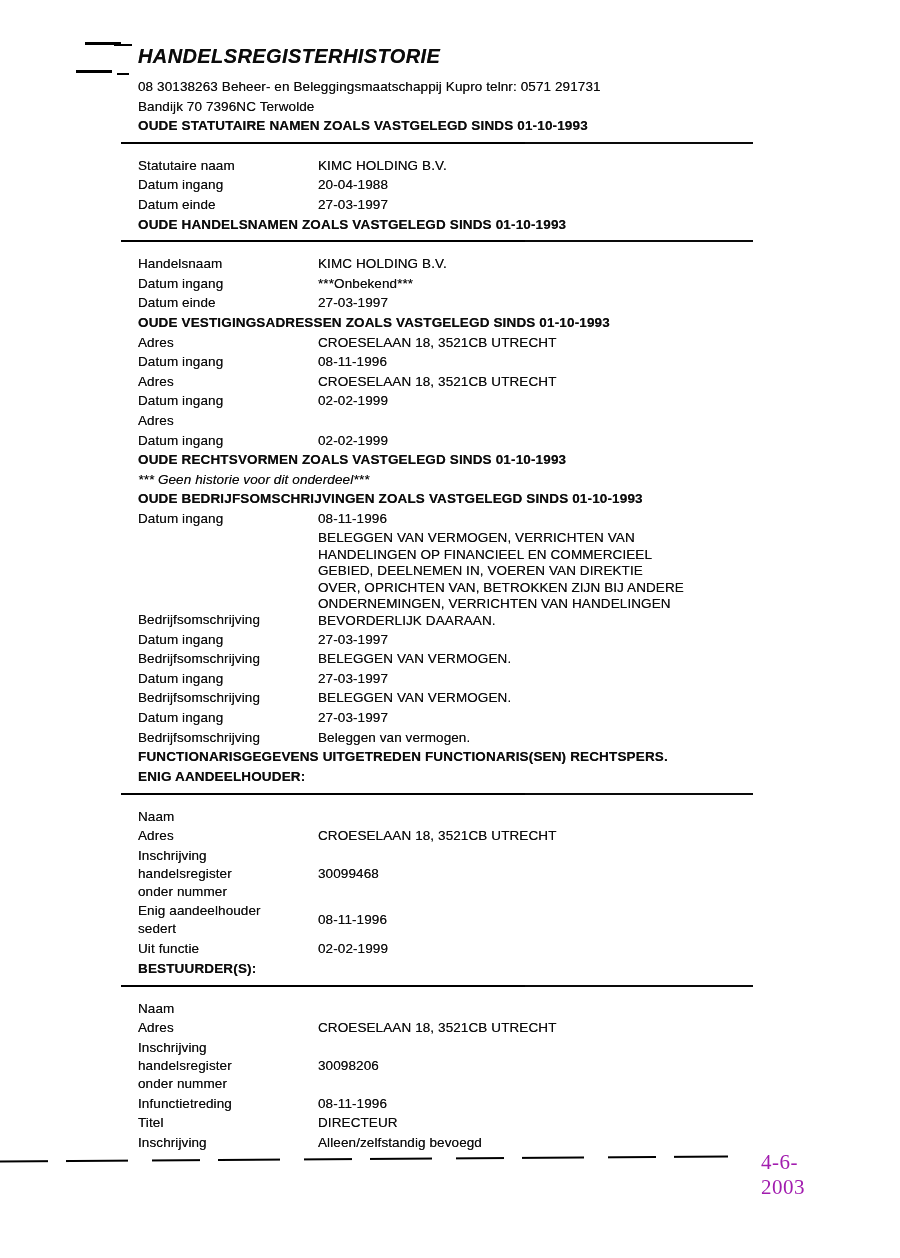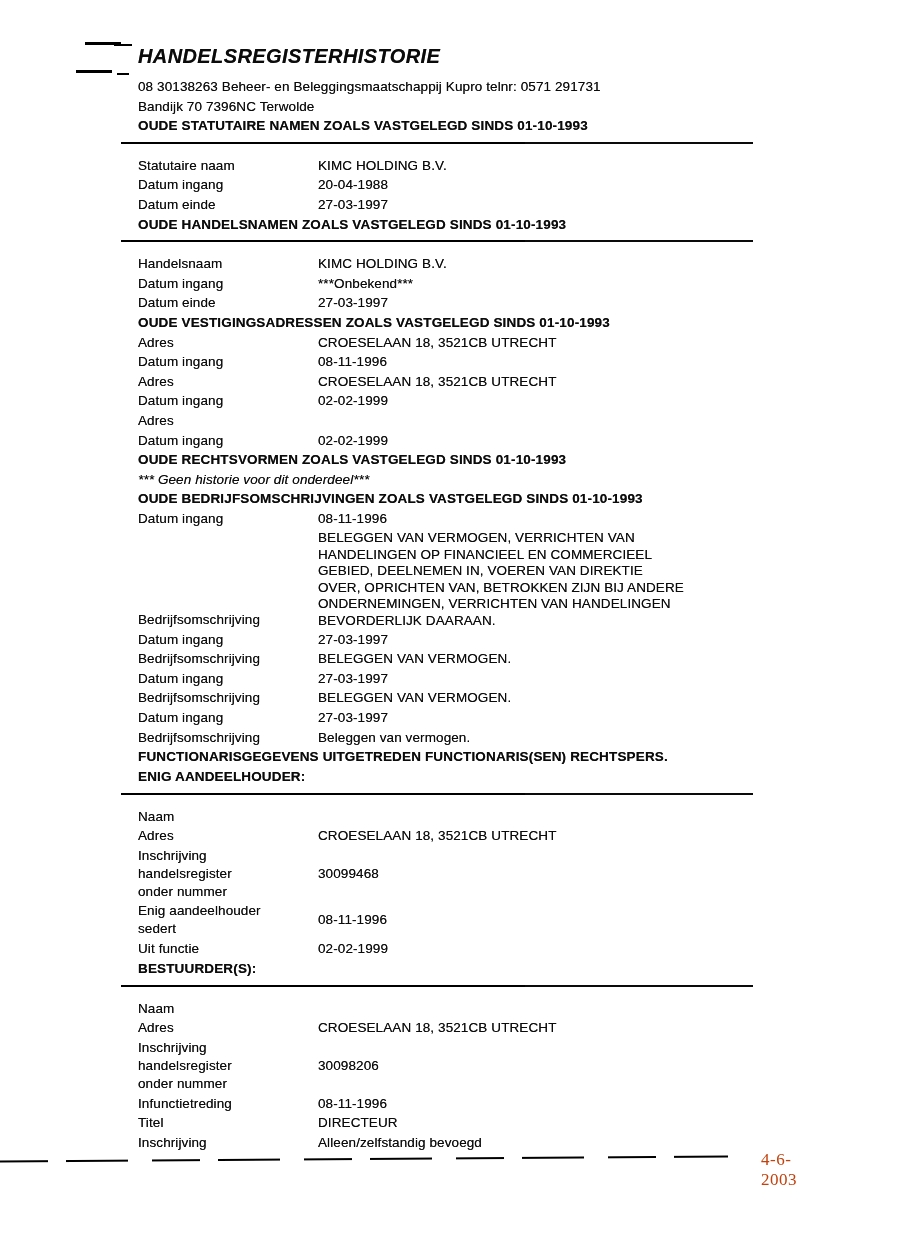--- a/index.html
+++ b/index.html
@@ -59,23 +59,23 @@
     width: 728px; height: 2px;
     background: repeating-linear-gradient(90deg,
       #000 0 48px, transparent 48px 66px,
       #000 66px 128px, transparent 128px 152px);
     transform: rotate(-0.4deg);
   }
   .footer-date {
     position: absolute;
     left: 761px; top: 1150px;
     font-family: "Liberation Serif", serif;
-    font-size: 17px;
+    font-size: 21px;
     letter-spacing: 0.5px;
-    color: #c2410c;
+    color: #a21caf;
   }
 </style>
 </head>
 <body>
 
 <div class="page">
 
   <div class="mark m1"></div>
   <div class="mark m1b"></div>
   <div class="mark m2"></div>

